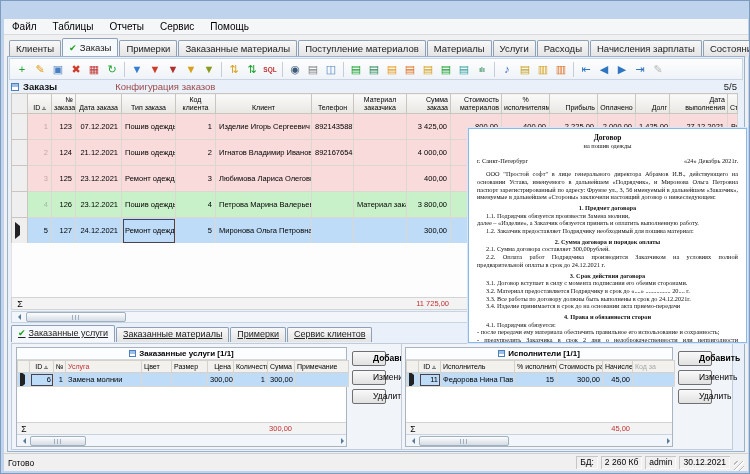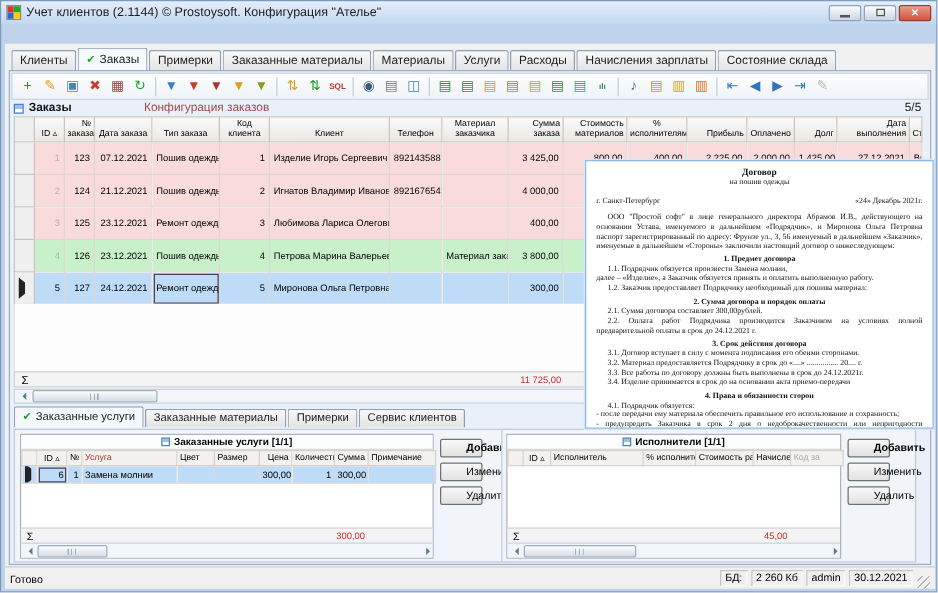--- a/index.html
+++ b/index.html
@@ -91,21 +91,21 @@
     font-family:"Liberation Serif", serif; font-size:6.3px; line-height:7.7px; color:#111; }
   .ct-title { text-align:center; font-weight:bold; font-size:7.5px; }
   .ct-sub { text-align:center; margin-bottom:8px; }
   .ct-city { display:flex; justify-content:space-between; margin-bottom:5px; }
   .ct-p { text-align:justify; text-indent:9px; }
   .ct-p0 { text-align:justify; }
   .ct-h { text-align:center; font-weight:bold; margin-top:3px; }
 
   
   .subtabs { position:absolute; left:10px; top:324px; height:17px; display:flex; align-items:flex-end; font-size:9px; }
-  .subtabs .tab { height:15px; padding-top:1px; } .subtabs .tab.active { height:17px; padding-top:2px; background:#f4f7fb; }
+  .subtabs .tab { height:15px; padding-top:1px;text-decoration:underline; } .subtabs .tab.active { height:17px; padding-top:2px; background:#f4f7fb; }
 
   
   .panel { position:absolute; top:342px; height:107px; background:#f1f4f8; border:1px solid #c2ccd8; }
   .panel.left { left:10px; width:398px; } .panel.right { left:400px; width:332px; }
   .bgrid { position:absolute; background:#fff; border:1px solid #a8b4c0; font-size:7.5px; }
   .bcap { height:12px; display:flex; align-items:center; justify-content:center; font-size:8px; font-weight:bold;
     background:#fcfdfe; border-bottom:1px solid #d8d8d8; }
   .bcap .win-glyph { width:7px; height:7px; margin-right:3px; }
   table.btab { width:100%; border-collapse:collapse; table-layout:fixed; font-size:7.5px; }
   table.btab th { font-weight:normal; font-size:7px; background:#f2f1ee; border:1px solid #d5d1cb; height:12px;
@@ -130,47 +130,37 @@
     box-shadow:inset 1px 1px 0 #c6c6c6, inset -1px -1px 0 #fbfbfb; }
   .sb-state { flex:0 0 auto; } .sb-spacer { flex:1; }
   .grip { width:10px; height:10px; margin-left:4px; align-self:flex-end;
     background:repeating-linear-gradient(135deg,transparent 0 2px,#b8b8b8 2px 3px,#fff 3px 4px); }
 </style>
 </head>
 <body>
 
 <div class="win">
 
-  <div class="titlebar">
-    <span class="app-icon">
-        <b></b>
-        <b></b>
-        <b></b>
-        <b></b>
-      </span>
-    <span class="title">Учет клиентов (2.1144) © Prostoysoft. Конфигурация "Ателье"</span>
-    <span class="winbtns">
-      <span class="wb">
-          <span class="bar"></span>
-        </span>
-      <span class="wb">
-          <span class="box"></span>
-        </span>
-      <span class="wb close">✕</span>
-    </span>
-  </div>
-
+
+  <div class="menubar">
+    <span>Файл</span>
+    <span>Таблицы</span>
+    <span>Отчеты</span>
+    <span>Сервис</span>
+    <span>Помощь</span>
+  </div>
 
   <div class="workarea"></div>
 
   <div class="tabstrip">
     <span class="tab"><span>Клиенты</span></span>
     <span class="tab active"><span class="chk">✔</span><span>Заказы</span></span>
     <span class="tab"><span>Примерки</span></span>
     <span class="tab"><span>Заказанные материалы</span></span>
+    <span class="tab"><span>Поступление материалов</span></span>
     <span class="tab"><span>Материалы</span></span>
     <span class="tab"><span>Услуги</span></span>
     <span class="tab"><span>Расходы</span></span>
     <span class="tab"><span>Начисления зарплаты</span></span>
     <span class="tab"><span>Состояние склада</span></span>
 
   </div>
 
   <div class="frame"></div>
 
@@ -491,20 +481,29 @@
         <tbody>
             <tr>
           <th></th>
           <th>ID ▵</th>
           <th style="text-align:left;">Исполнитель</th>
           <th class="r">% исполнителя</th>
           <th class="r">Стоимость работ</th>
           <th class="r">Начислено</th>
           <th class="gray" style="text-align:left;">Код за</th>
         </tr>
+        <tr class="sel">
+          <td class="rh"><span class="marker"></span></td>
+          <td class="r focus">11</td>
+          <td>Федорова Нина Пав</td>
+          <td class="r">15</td>
+          <td class="r">300,00</td>
+          <td class="r">45,00</td>
+          <td></td>
+        </tr>
       </tbody>
         </table>
       <div class="bsum" style="bottom:12px;">
         <span class="sg">Σ</span>
         <span class="tot" style="margin-right:42px;">45,00</span>
       </div>
       <div class="bscroll" style="bottom:0;">
         <span class="sarrow l"></span>
         <span class="thumb" style="width:90px; margin-left:3px;"></span>
         <span class="sarrow r" style="margin-left:auto;"></span>

